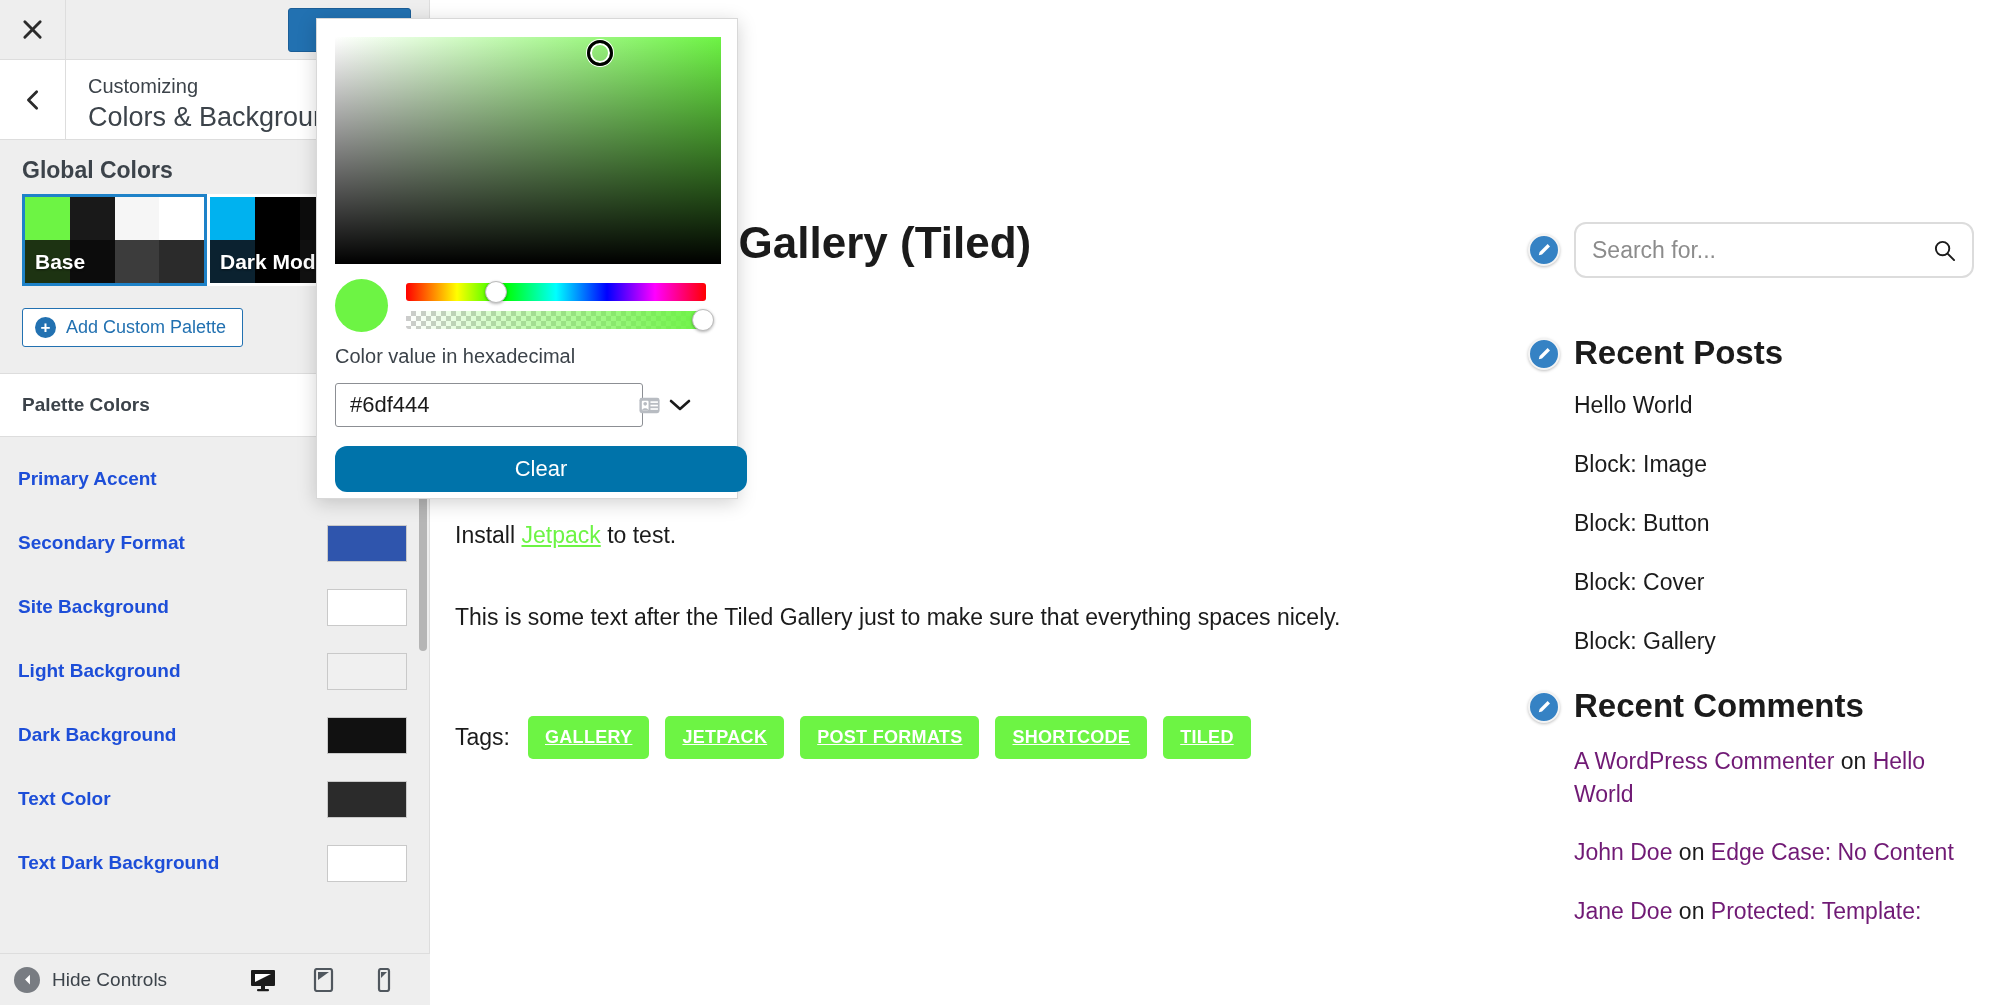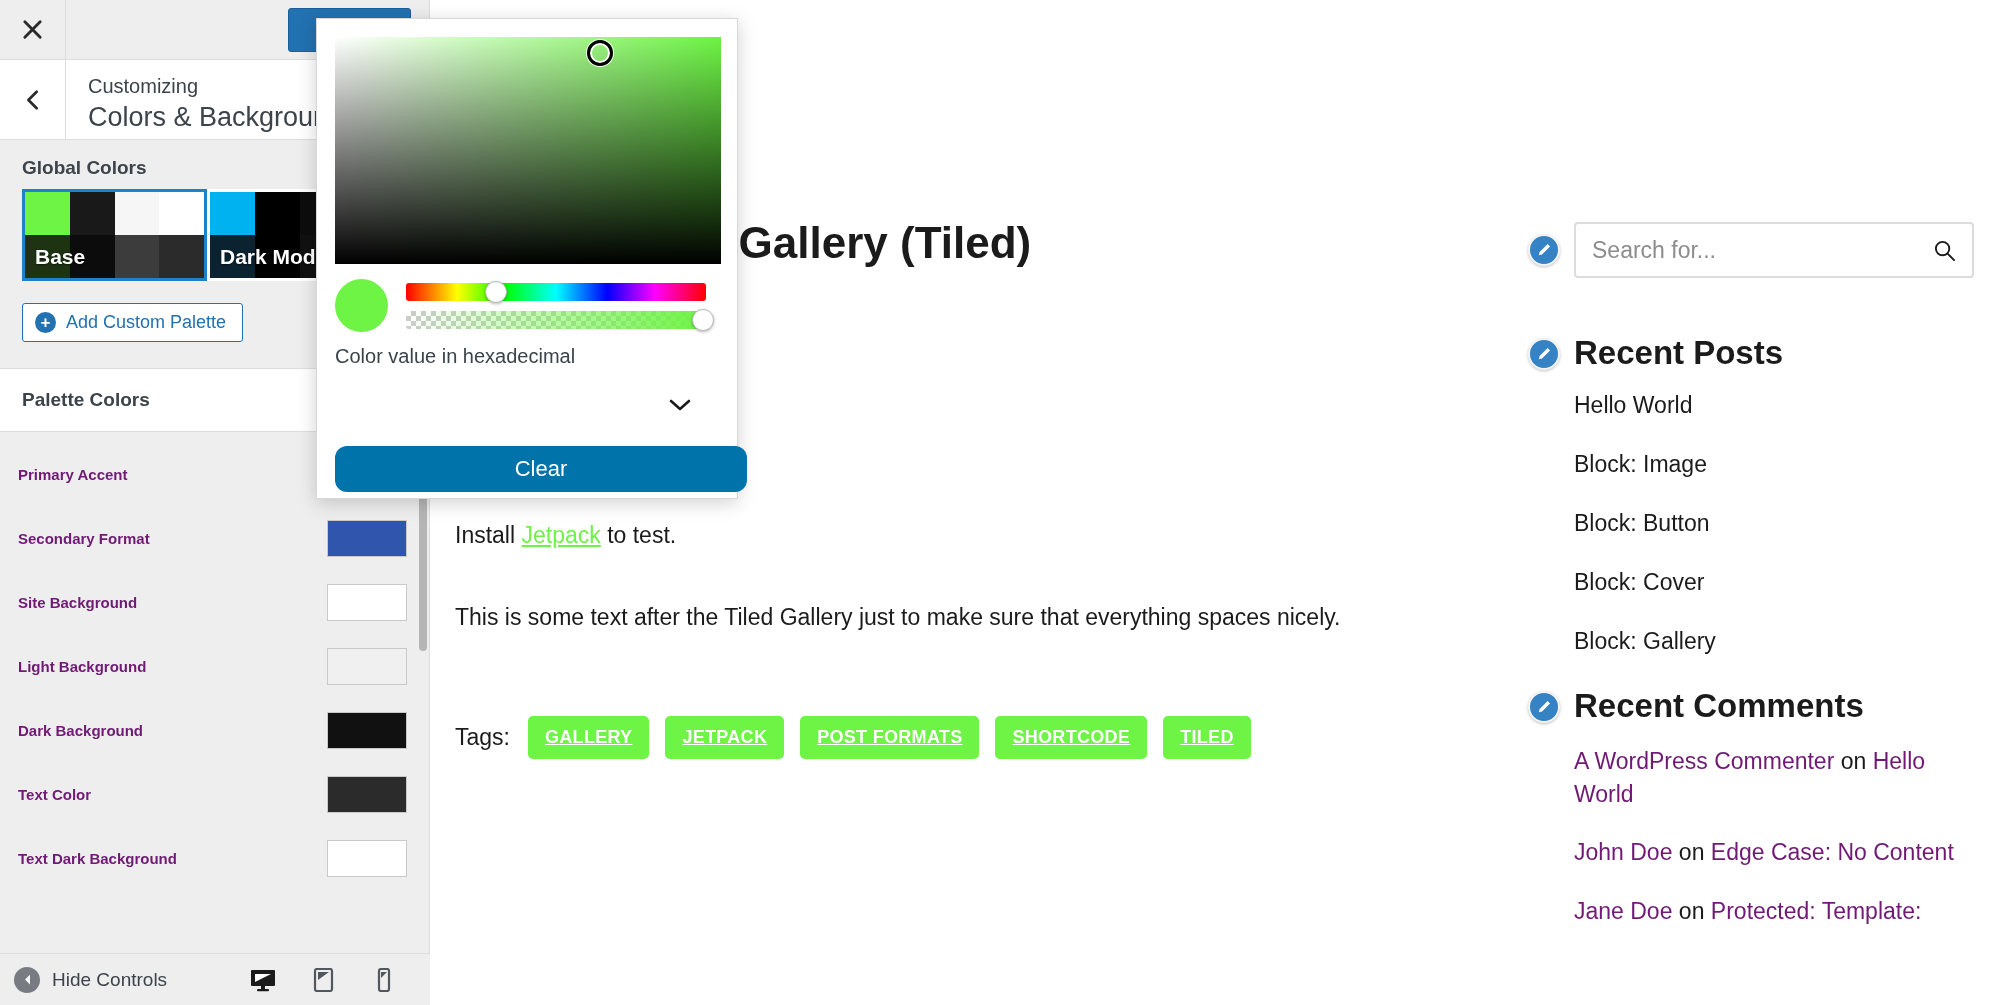--- a/index.html
+++ b/index.html
@@ -61,21 +61,21 @@
     background: #eeeeee;
     overflow: hidden;
   }
   .cz-scrollbar {
     position: absolute; right: 2px; top: 40px; width: 8px; height: 470px;
     background: #b5b5b5; border-radius: 5px; z-index: 5;
   }
 
   .cz-section-head {
     padding: 16px 22px 10px 22px;
-    font-size: 19px; font-weight: bold; color: #3c434a;
+    font-size: 23px; font-weight: bold; color: #3c434a;
   }
 
   
   .palette-row { display: flex; padding: 0 22px; }
   .palette {
     width: 185px; height: 92px; position: relative; cursor: pointer;
     border: 3px solid transparent; background: #fff;
   }
   .palette.selected { border-color: #1e82c8; }
   .palette-grid { position: absolute; inset: 0; display: grid;
@@ -102,21 +102,21 @@
     margin-top: 26px; background: #fff;
     border-top: 1px solid #ddd; border-bottom: 1px solid #ddd;
     padding: 20px 22px; font-size: 19px; font-weight: bold; color: #3c434a;
   }
 
   .color-rows { padding: 10px 22px 0 0; }
   .color-row {
     display: flex; align-items: center; justify-content: space-between;
     height: 64px; padding-left: 18px;
   }
-  .color-row-label { font-size: 15px; font-weight: bold; color: #701a75; }
+  .color-row-label { font-size: 19px; font-weight: bold; color: #1d4ed8; }
   .color-swatch {
     width: 80px; height: 37px; border: 1px solid #c9c9c9; cursor: pointer;
   }
 
   
   .cz-footer {
     position: absolute; left: 0; bottom: 0; width: 430px; height: 52px;
     background: #eeeeee; border-top: 1px solid #ddd;
     display: flex; align-items: center;
   }
@@ -160,21 +160,21 @@
   .edit-pin {
     position: absolute; left: -46px; width: 32px; height: 32px; border-radius: 50%;
     background: #3582c4; border: 2px solid #f4f4f4; cursor: pointer;
     display: flex; align-items: center; justify-content: center;
     box-shadow: 0 1px 3px rgba(0,0,0,.25);
   }
   .edit-pin svg { width: 16px; height: 16px; }
 
   .search-wrap { position: relative; }
   .search-box {
-    width: 400px; height: 56px; border: 2px solid #dcdcdc; border-radius: 4px;
+    width: 400px; height: 56px; border: 2px solid #dcdcdc; border-radius: 12px;
     display: flex; align-items: center; padding: 0 16px; background: #fff;
   }
   .search-input {
     border: 0; outline: 0; flex: 1; font-size: 23px; color: #1b1b1b;
     font-family: "Liberation Sans", sans-serif; background: transparent;
   }
   .search-input::placeholder { color: #8c8c8c; }
   .search-icon svg { width: 23px; height: 23px; display: block; }
 
   .widget { position: relative; margin-top: 56px; }
@@ -480,20 +480,34 @@
           <div class="slider-knob" style="left:90px;"></div>
         </div>
         <div class="slider alpha-slider">
           <div class="slider-knob" style="left:297px;"></div>
         </div>
       </div>
     </div>
 
     <div class="picker-label">Color value in hexadecimal</div>
 
+    <div class="hex-field">
+      <input class="hex-input" type="text" value="#6df444" style="">
+      <span class="autofill-icon">
+        <svg viewBox="0 0 24 24" aria-hidden="true">
+          <rect x="1.5" y="4" width="21" height="16" rx="2.5" fill="#b8bcc2"></rect>
+          <rect x="4" y="7" width="7" height="10" rx="1" fill="#ffffff"></rect>
+          <circle cx="7.5" cy="10.3" r="1.9" fill="#b8bcc2"></circle>
+          <path d="M4.3 16.6 c0.6-2.4 5.8-2.4 6.4 0 Z" fill="#b8bcc2"></path>
+          <rect x="13" y="7.6" width="7.8" height="1.7" fill="#ffffff"></rect>
+          <rect x="13" y="11.2" width="7.8" height="1.7" fill="#ffffff"></rect>
+          <rect x="13" y="14.8" width="7.8" height="1.7" fill="#ffffff"></rect>
+        </svg>
+      </span>
+    </div>
 
     <div class="chevron-btn">
       <svg viewBox="0 0 22 14" aria-hidden="true">
         <path d="M2 3 L11 11 L20 3" stroke="#1b1b1b" stroke-width="2.6" fill="none" stroke-linecap="round" stroke-linejoin="round"></path>
       </svg>
     </div>
 
     <button class="clear-btn">Clear</button>
   </div>
 

